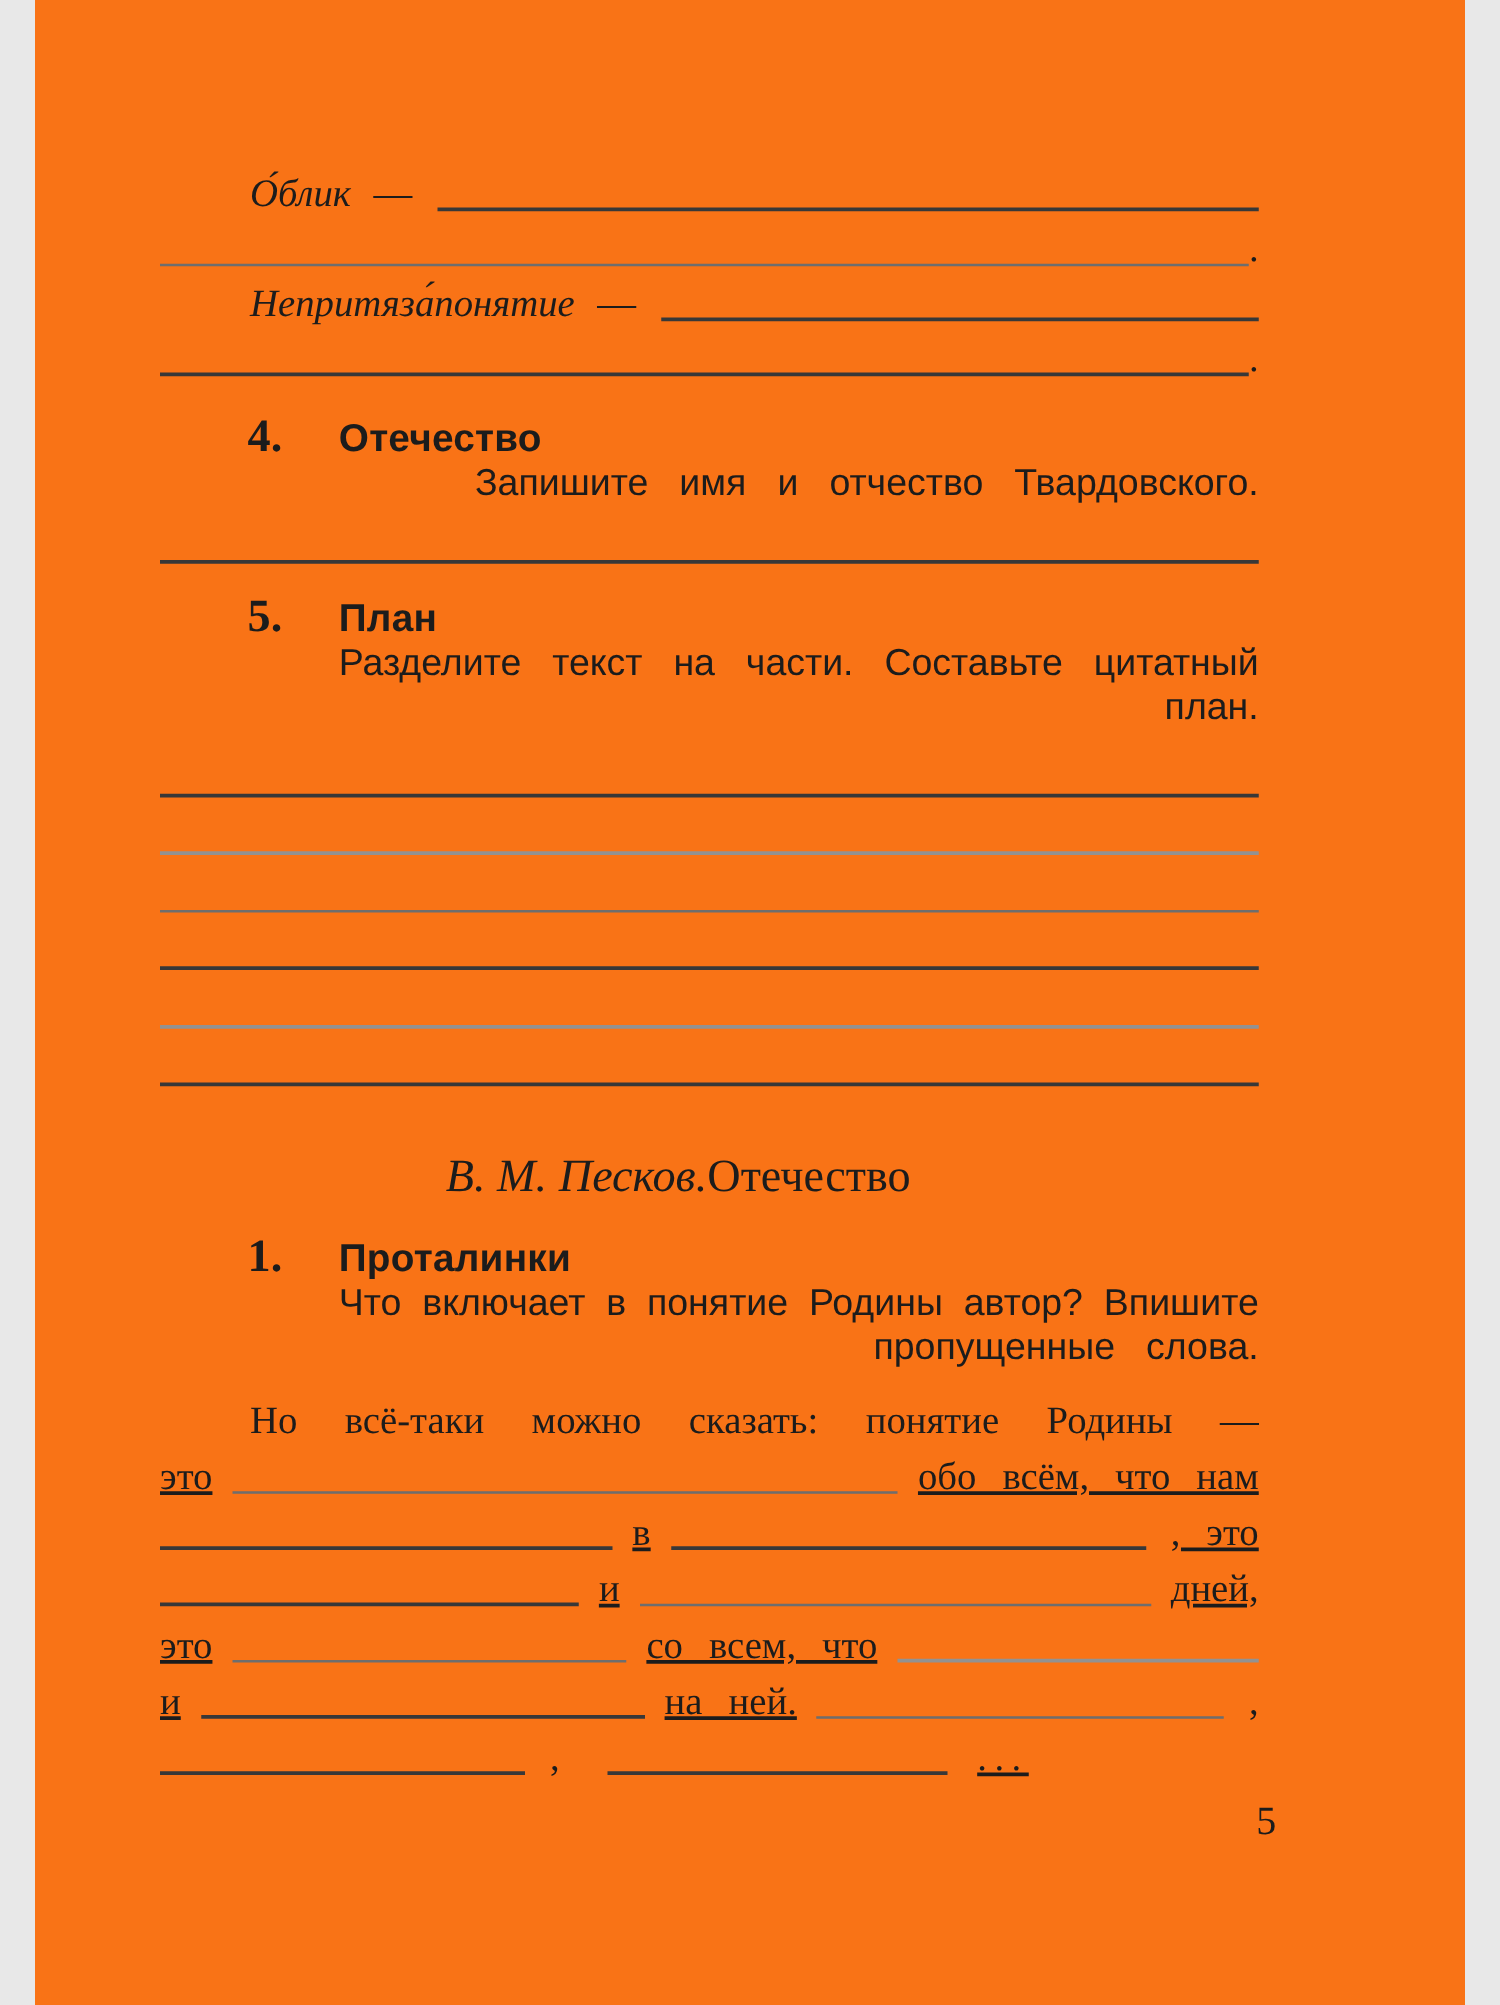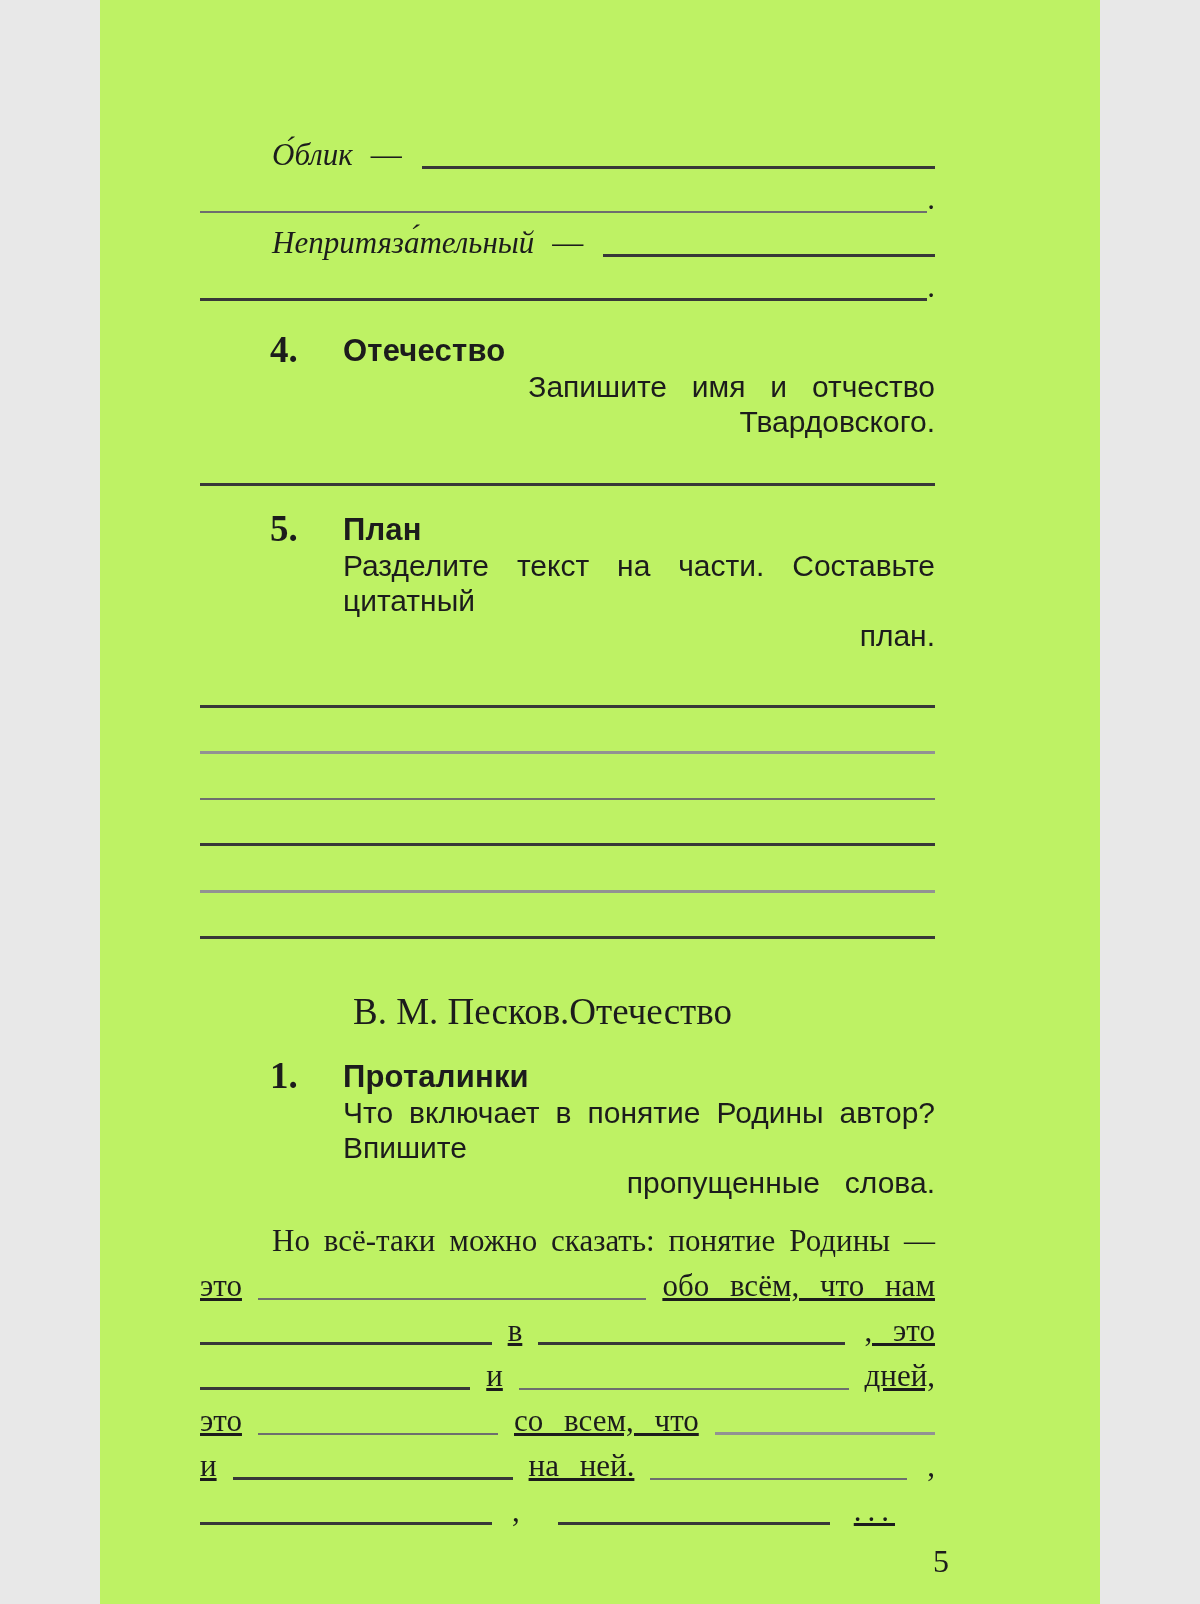--- a/index.html
+++ b/index.html
@@ -1,20 +1,20 @@
 <!DOCTYPE html>
 <html lang="ru"><head>
 <meta charset="utf-8">
 <style>
   html,body{margin:0;padding:0;background:#e8e8e8;}
   .page{
     position:relative;
-    width:1000px;height:1604px;
+    width:1144px;height:1604px;
     margin:0 auto;
-    background:#bef264;
+    background:#f97316;
     color:#1c1c1c;
     box-sizing:border-box;
     padding:133px 165px 0 100px; 
     font-family:"Liberation Serif", serif;
     overflow:hidden;
   }
   
   .blank{
     height:0;border-bottom:2px solid #4a4a4a;
     flex:1 1 auto;
@@ -45,21 +45,21 @@
   
   .aline{height:44px;border-bottom:3px solid #383838;}
   .aline.h43{height:43.5px;}
   .aline.c-g{border-bottom:3px solid #929292;}
   .aline.c-m{border-bottom:2px solid #6e6e6e;}
   
   .rtitle{
     margin-top:50px;height:46px;text-align:center;padding-right:50px;
     font-size:37px;line-height:46px;white-space:pre;
   }
-  .rtitle .author{font-family:"Liberation Serif", serif;}
+  .rtitle .author{font-style:italic;font-family:"Liberation Serif", serif;}
   .rtitle .work{font-weight:400;font-family:"Liberation Serif", serif;}
   
   .para{margin-top:18px;font:400 31px/45px "Liberation Serif", serif;}
   .pjust{height:45px;padding-left:72px;text-align:justify;text-align-last:justify;}
   .prow{display:flex;align-items:baseline;height:45px;text-decoration:underline;}
   .prow .w{white-space:pre;word-spacing:.42em;}
   .prow .blank{margin:0 16px;}
   .prow .blank:first-child{margin-left:0;}
   .prow .blank:last-child{margin-right:0;}
   .prow .tight{margin-left:4px;white-space:pre;}
@@ -79,21 +79,21 @@
     <div class="vrow indent">
       <span>О́блик</span>
       <span class="vdash">—</span>
       <div class="blank d"></div>
     </div>
     <div class="vrow">
       <div class="blank m"></div>
       <span class="dot-overflow">.</span>
     </div>
     <div class="vrow indent">
-      <span>Непритяза́тельный</span>
+      <span>Непритяза́понятие</span>
       <span class="vdash">—</span>
       <div class="blank d"></div>
     </div>
     <div class="vrow">
       <div class="blank d"></div>
       <span class="dot-overflow">.</span>
     </div>
   </section>
 
   <section class="ex" style="margin-top:24px;">

